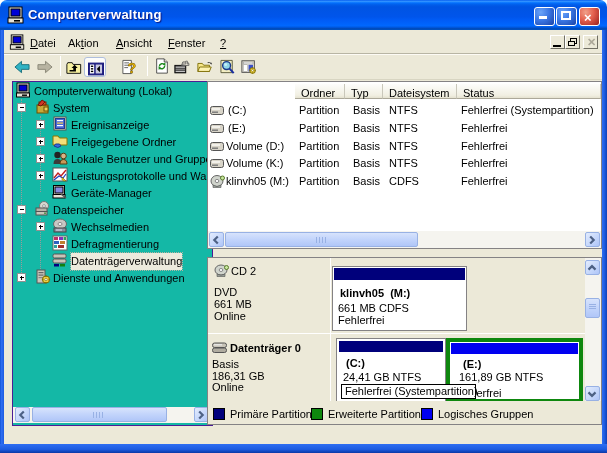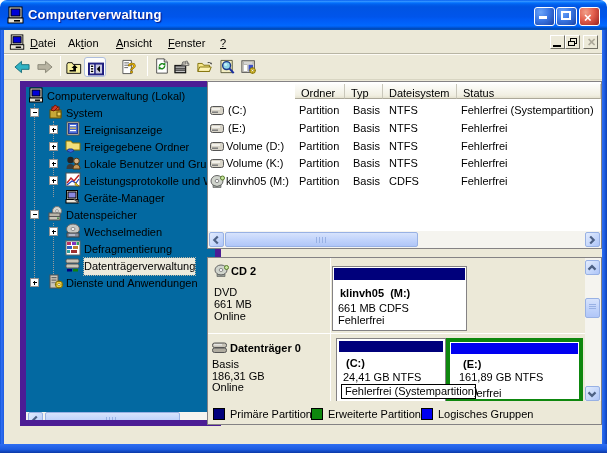--- a/index.html
+++ b/index.html
@@ -31,21 +31,21 @@
 .menu u { text-decoration:underline; }
 
 .mdibtn { top:5px; width:15px; height:14px; background:#ece9d8;
   border-top:1px solid #fff; border-left:1px solid #fff;
   border-right:1px solid #716f64; border-bottom:1px solid #716f64; }
 
 #toolbar { left:0; top:23px; width:598px; height:27px; border-bottom:1px solid #d8d5c2; }
 .tsep { position:absolute; top:3px; width:1px; height:20px; background:#aca899; border-right:1px solid #fff; }
 .ticon { position:absolute; top:6px; width:16px; height:16px; }
 
-#treepane { left:16px; top:51px; width:201px; height:345px; background:#0369a1; border:6px solid #4c1d95; overflow:hidden; }
+#treepane { left:8px; top:51px; width:201px; height:345px; background:#14b8a6; border:1px solid #4c1d95; overflow:hidden; }
 #toppane  { left:203px; top:51px; width:395px; height:168px; background:#fff; border:1px solid #848284; overflow:hidden; }
 #botpane  { left:203px; top:227px; width:395px; height:168px; background:#ece9d8; border:1px solid #848284; overflow:hidden; }
 
 .trow { position:absolute; height:17px; line-height:17px; white-space:nowrap; }
 .ticon16 { position:absolute; width:16px; height:16px; top:0px; }
 .pm { position:absolute; top:4px; width:9px; height:9px; background:#fff; border:1px solid #919191; box-sizing:border-box; }
 .pm .h { position:absolute; left:1.5px; top:3px; width:4px; height:1px; background:#000; }
 .pm .v { position:absolute; left:3px; top:1.5px; width:1px; height:4px; background:#000; }
 .tlabel { position:absolute; top:1px; }
 
@@ -456,21 +456,21 @@
 
       <div class="abs" style="left:122px;top:0;width:1px;height:143px;background:#aca899;border-right:1px solid #fff"></div>
       <div class="abs" style="left:0;top:75px;width:377px;height:1px;background:#aca899;border-bottom:1px solid #fff"></div>
 
       <svg class="abs" style="left:6px;top:6px" width="16" height="14" viewBox="0 0 16 14">
           <ellipse cx="7" cy="6" rx="6" ry="5" fill="#d0d4cc" stroke="#666"></ellipse>
           <ellipse cx="7" cy="6" rx="1.8" ry="1.5" fill="#fff" stroke="#888"></ellipse>
           <path d="M3 10 q4 2.6 8 0 l0 2.5 l-8 0 Z" fill="#98a098" stroke="#555" stroke-width="0.6"></path>
           <circle cx="12.5" cy="3.5" r="2" fill="#c8e8a0" stroke="#5a7a2a"></circle>
         </svg>
-      <div class="abs" style="left:23px;top:7px;font-weight:bold">CD 2</div>
+      <div class="abs" style="left:23px;top:7px;font-weight:normal">CD 2</div>
       <div class="abs" style="left:6px;top:28px">DVD</div>
       <div class="abs" style="left:6px;top:40px">661 MB</div>
       <div class="abs" style="left:6px;top:52px">Online</div>
 
       <div class="abs" style="left:124px;top:8px;width:135px;height:65px;background:#fff;border:1px solid #848284">
         <div class="bbox-band" style="background:#00007b"></div>
         <div class="abs" style="left:7px;top:20px;font-weight:bold">klinvh05&nbsp; (M:)</div>
         <div class="abs" style="left:5px;top:34.5px">661 MB CDFS</div>
         <div class="abs" style="left:5px;top:47px">Fehlerfrei</div>
       </div>

